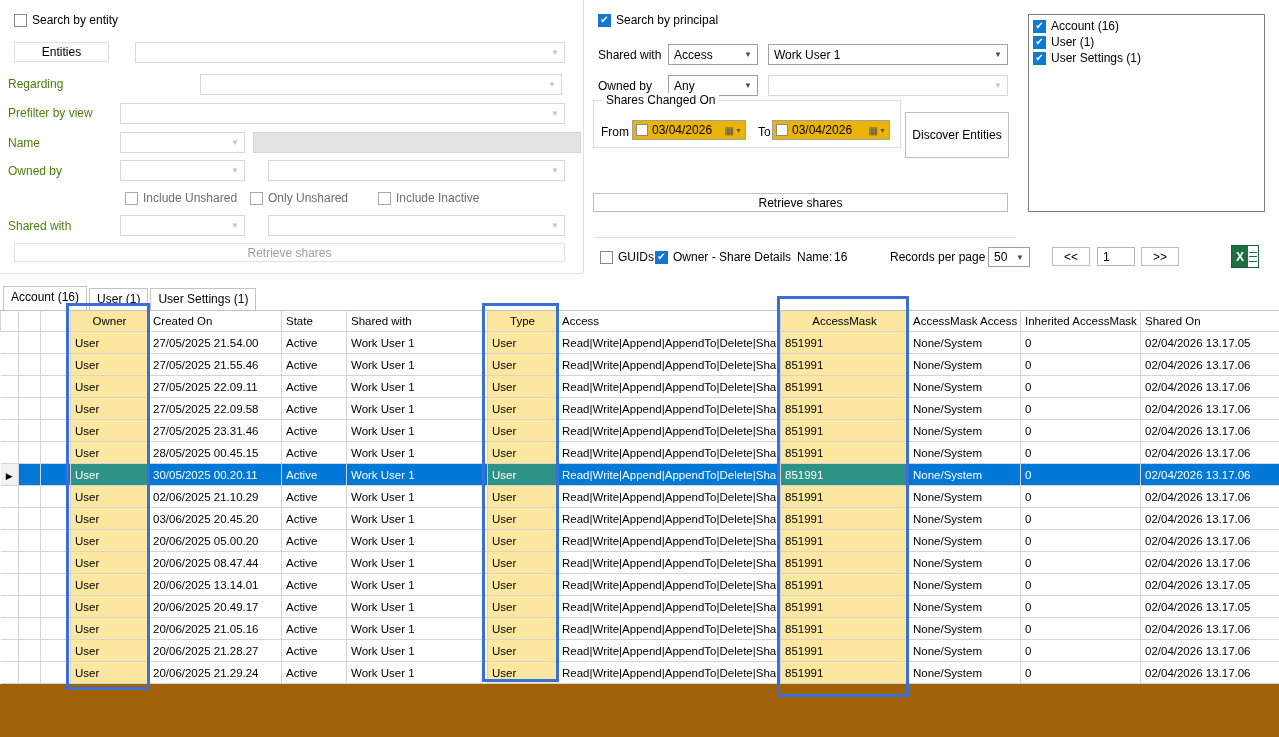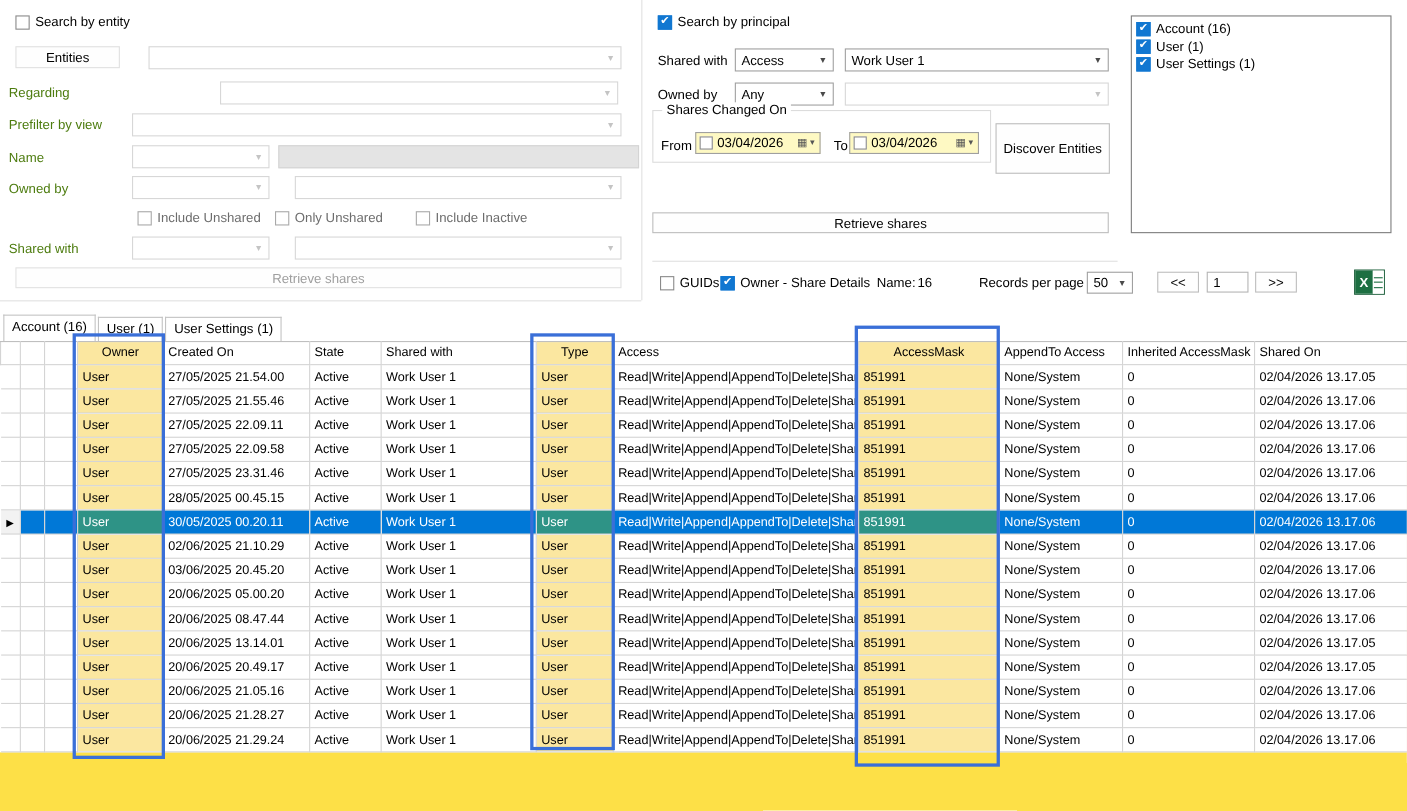--- a/index.html
+++ b/index.html
@@ -21,41 +21,41 @@
   
   .btn{position:absolute;border:1px solid #bdbdbd;background:#fefefe;display:flex;align-items:center;justify-content:center;white-space:nowrap;cursor:default}
   .btn.dis{color:#9f9f9f;border-color:#e2e2e2}
   .btn.lite{border-color:#e0e0e0}
   .tbox{position:absolute;border:1px solid #b5b5b5;background:#fff;display:flex;align-items:center;padding:0 5px}
   .tbox.dis{background:#e4e4e4;border-color:#d4d4d4}
   
   .group{position:absolute;border:1px solid #dcdcdc}
   .group .gtitle{position:absolute;top:-8px;left:8px;background:#fff;padding:0 4px;white-space:nowrap}
   
-  .datebox{position:absolute;height:20px;border:1px solid #a0a0a0;background:#fef9c3;display:flex;align-items:center;padding:0 3px;gap:4px;white-space:nowrap}
+  .datebox{position:absolute;height:20px;border:1px solid #a0a0a0;background:#eab308;display:flex;align-items:center;padding:0 3px;gap:4px;white-space:nowrap}
   .datebox .box{width:12px;height:12px;border:1px solid #8a8a8a;background:#fff;flex:0 0 12px}
   .datebox .cal{margin-left:auto;display:flex;align-items:center;gap:1px;color:#555;font-size:10px}
   .datebox .cal .arr{font-size:7px}
   
   .listbox{position:absolute;border:1px solid #7d7d7d;background:#fff;padding:3px 4px;overflow:hidden}
   .lb-item{position:static;height:16px}
   
   .divider-v{position:absolute;width:1px;background:#e0e0e0}
   .divider-h{position:absolute;height:1px;background:#e0e0e0}
   
   .excel{position:absolute;width:28px;height:23px;display:flex;border:1px solid #185c37;cursor:default}
   .excel .xpart{flex:0 0 16px;background:#1d6f42;color:#fff;font-weight:bold;font-size:12px;display:flex;align-items:center;justify-content:center}
   .excel .sheet{flex:1;background:#fff;display:flex;flex-direction:column;justify-content:space-evenly;padding:2px 1px}
   .excel .sheet i{height:1px;background:#1d6f42;display:block}
   
   .tabstrip{position:absolute;left:0;top:285px;height:25px;display:flex;align-items:flex-end;padding-left:3px;gap:2px}
   .tab{border:1px solid #c3c3c3;border-bottom:none;padding:3px 7px 4px;background:#fff;white-space:nowrap;cursor:default}
   .tab.active{padding-bottom:6px}
   
-  .gridwrap{position:absolute;left:0;top:310px;width:1279px;height:427px;background:#fde047;overflow:hidden}
+  .gridwrap{position:absolute;left:0;top:310px;width:1279px;height:427px;background:#a16207;overflow:hidden}
   table.grid{border-collapse:collapse;table-layout:fixed;width:1279px;background:#fff;font-size:11.5px}
   table.grid th{height:21px;font-weight:normal;text-align:left;padding:0 4px;border:1px solid #d4d4d4;border-top:1px solid #bfbfbf;background:#fff;overflow:hidden;white-space:nowrap}
   table.grid td{height:22px;padding:0 4px;border-right:1px solid #d4d4d4;border-bottom:1px solid #d4d4d4;overflow:hidden;white-space:nowrap;background:#fff}
   table.grid th.hl,table.grid td.hl{background:#fbe7a0}
   table.grid th.hl{text-align:center}
   td.c-marker{background:#f2f2f2;text-align:center;padding:0}
   td.c-access{overflow:visible}
   .access-inner{position:relative;z-index:3;white-space:nowrap}
   tr.selected td{background:#0078d7;color:#fff}
   tr.selected td.hl{background:#2e9386;color:#fff}
@@ -272,21 +272,21 @@
           <th class="c-marker"></th>
           <th class="c-sp1"></th>
           <th class="c-sp2"></th>
           <th class="c-owner hl">Owner</th>
           <th class="c-created">Created On</th>
           <th class="c-state">State</th>
           <th class="c-shared">Shared with</th>
           <th class="c-type hl">Type</th>
           <th class="c-access">Access</th>
           <th class="c-mask hl">AccessMask</th>
-          <th class="c-inh">AppendTo Access</th>
+          <th class="c-inh">AccessMask Access</th>
           <th class="c-inhmask">Inherited AccessMask</th>
           <th class="c-sharedon">Shared On</th>
         </tr>
       </thead>
     <tbody>
         <tr>
           <td class="c-marker"></td>
           <td class="c-sp1"></td>
           <td class="c-sp2"></td>
           <td class="c-owner hl">User</td>

